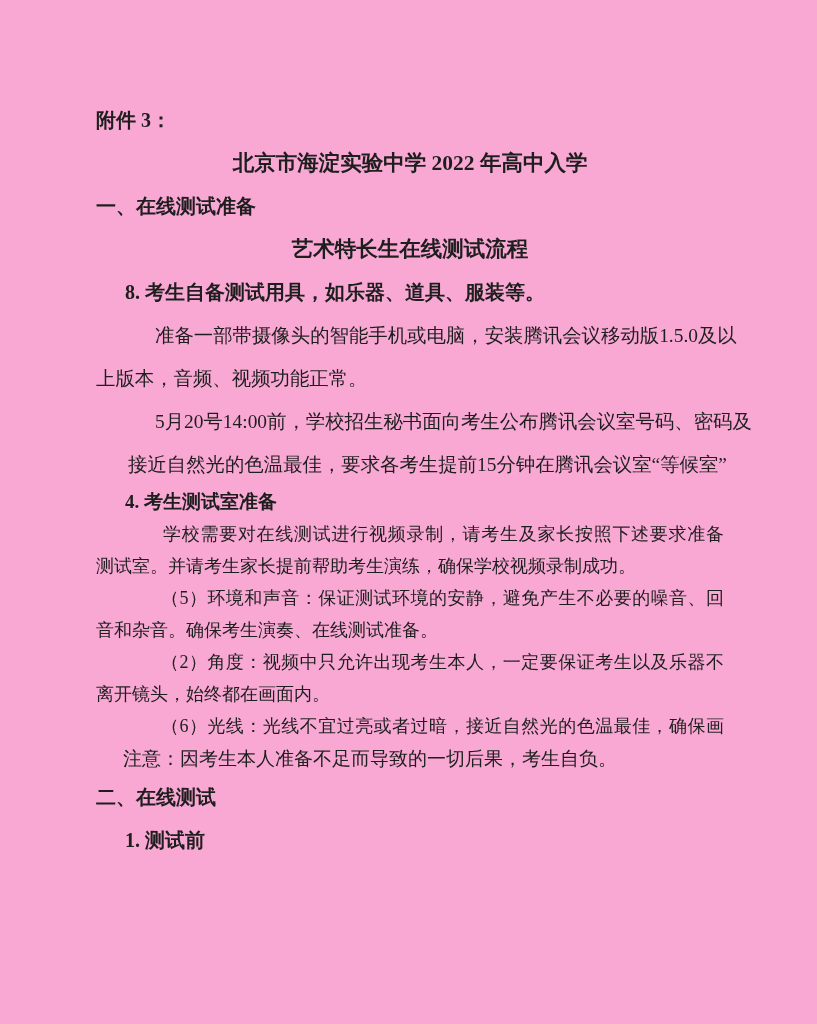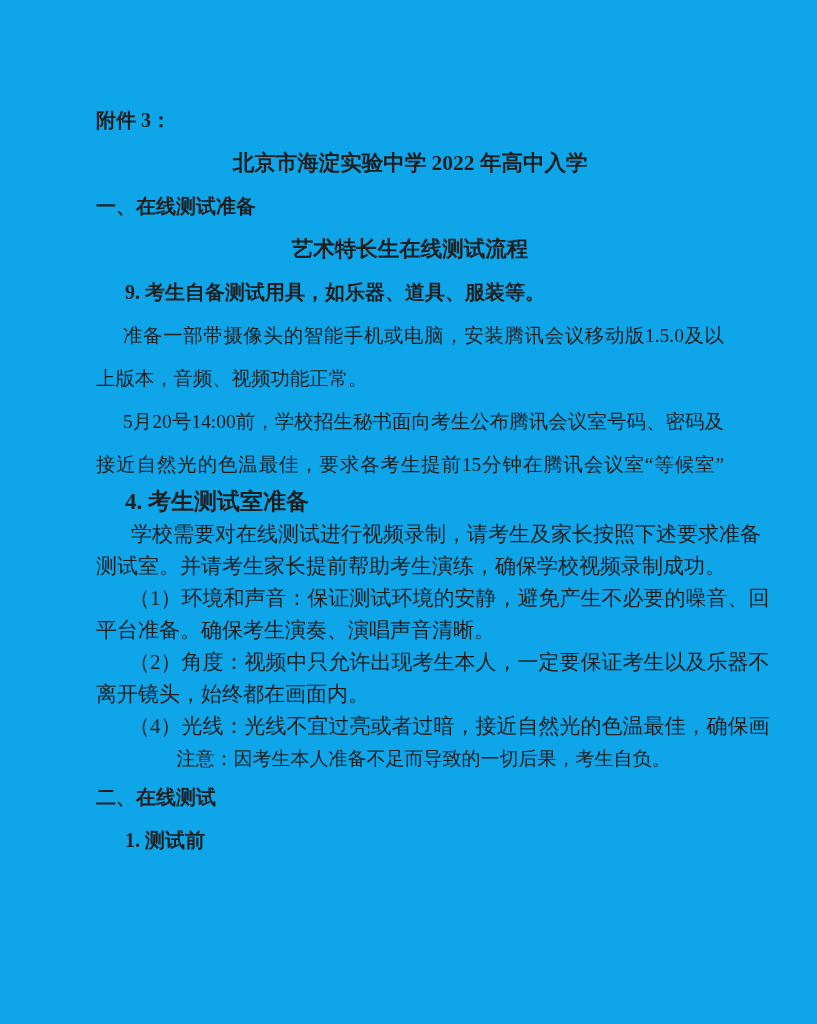--- a/index.html
+++ b/index.html
@@ -1,85 +1,85 @@
 <!DOCTYPE html>
 <html><head>
 <meta charset="utf-8">
 <style>
   html, body { margin: 0; padding: 0; }
   body { background: #ffffff; }
   .page {
     position: relative;
     width: 817px;
     height: 1024px;
-    background: #0ea5e9;
+    background: #f9a8d4;
     overflow: hidden;
     font-family: "Liberation Serif", "DejaVu Serif", serif;
     color: #1e1e1e;
   }
   .content {
     position: absolute;
     left: 96px;
     top: 99px;
     width: 628px;
   }
   .line {
     white-space: nowrap;
     text-align: left;
   }
   
   .loose { font-size: 19.4px; line-height: 43px; height: 43px; }
   
-  .tight { font-size: 21px;   line-height: 32px; height: 32px; }
+  .tight { font-size: 18px;   line-height: 32px; height: 32px; }
   .note  { font-size: 19px;   line-height: 34px; height: 34px; }
   .bold  { font-weight: bold; }
   .sz20  { font-size: 20px; }
-  .sz19  { font-size: 23px; }
+  .sz19  { font-size: 19px; }
   .title { font-size: 21.5px; }
   .center { text-align: right; text-align-last: center; }
   
-  .fill { text-align: justify; text-align-last: justify; }
+  .fill { text-align: justify; text-align-last: justify; margin-left: 32px; }
   .ind-num   { padding-left: 29px; }  
   .ind-a     { text-indent: 27px; }   
   .ind-b     { text-indent: 35px; }   
   .ind-paren { text-indent: 33px; }   
-  .ind-note  { text-indent: 27px; text-align: center; }
+  .ind-note  { text-indent: 27px; }
 </style>
 </head>
 <body>
 
 <div class="page">
   <div class="content">
 
     <div class="line loose sz20 bold">附件 3：</div>
 
     <div class="line loose title bold center">北京市海淀实验中学 2022 年高中入学</div>
     <div class="line loose sz20 bold">一、在线测试准备</div>
 
     <div class="line loose title bold center">艺术特长生在线测试流程</div>
 
-    <div class="line loose sz20 bold ind-num">9. 考生自备测试用具，如乐器、道具、服装等。</div>
+    <div class="line loose sz20 bold ind-num">8. 考生自备测试用具，如乐器、道具、服装等。</div>
 
     <div class="line loose ind-a fill">准备一部带摄像头的智能手机或电脑，安装腾讯会议移动版1.5.0及以</div>
     <div class="line loose">上版本，音频、视频功能正常。</div>
 
     <div class="line loose ind-a fill">5月20号14:00前，学校招生秘书面向考生公布腾讯会议室号码、密码及</div>
     <div class="line loose fill">接近自然光的色温最佳，要求各考生提前15分钟在腾讯会议室“等候室”</div>
 
     <div class="line tight sz19 bold ind-num">4. 考生测试室准备</div>
     <div class="line tight ind-b fill">学校需要对在线测试进行视频录制，请考生及家长按照下述要求准备</div>
     <div class="line tight">测试室。并请考生家长提前帮助考生演练，确保学校视频录制成功。</div>
 
-    <div class="line tight ind-paren fill">（1）环境和声音：保证测试环境的安静，避免产生不必要的噪音、回</div>
-    <div class="line tight">平台准备。确保考生演奏、演唱声音清晰。</div>
+    <div class="line tight ind-paren fill">（5）环境和声音：保证测试环境的安静，避免产生不必要的噪音、回</div>
+    <div class="line tight">音和杂音。确保考生演奏、在线测试准备。</div>
 
     <div class="line tight ind-paren fill">（2）角度：视频中只允许出现考生本人，一定要保证考生以及乐器不</div>
     <div class="line tight">离开镜头，始终都在画面内。</div>
 
-    <div class="line tight ind-paren fill">（4）光线：光线不宜过亮或者过暗，接近自然光的色温最佳，确保画</div>
+    <div class="line tight ind-paren fill">（6）光线：光线不宜过亮或者过暗，接近自然光的色温最佳，确保画</div>
 
     <div class="line note ind-note">注意：因考生本人准备不足而导致的一切后果，考生自负。</div>
 
     <div class="line loose sz20 bold">二、在线测试</div>
     <div class="line loose sz20 bold ind-num">1. 测试前</div>
 
   </div>
 </div>
 
 </body></html>

